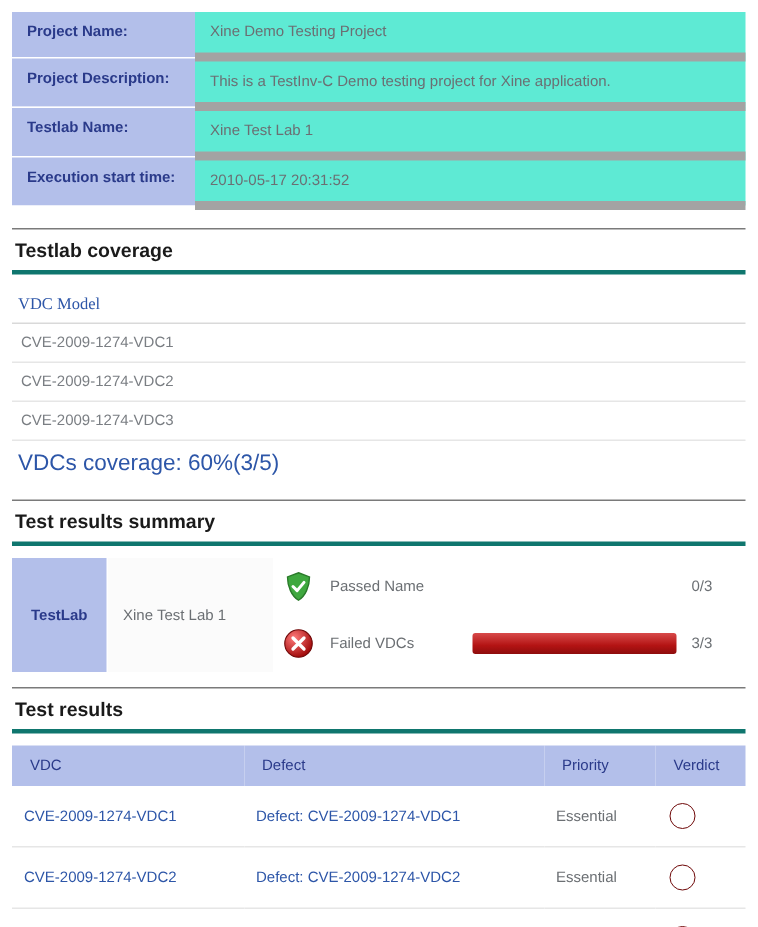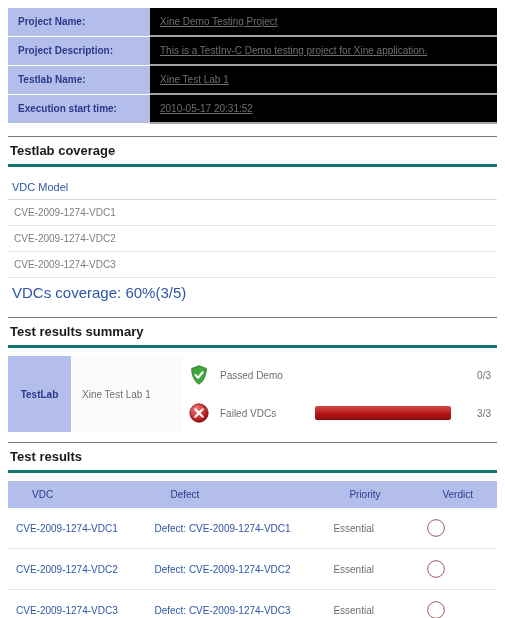--- a/index.html
+++ b/index.html
@@ -8,49 +8,49 @@
     padding: 8px;
     font-family: Verdana, Tahoma, Arial, sans-serif;
     font-size: 11px;
     color: #333;
     background: #fff;
     width: 505px;
   }
   .info-table { width: 100%; border-collapse: collapse; margin-bottom: 12px; }
   .info-table td { padding: 8px 10px; vertical-align: top; }
   .info-label {
-    width: 142px;
+    width: 122px;
     background: #b3bfea;
     color: #2a3a8a;
     font-weight: bold;
     border-bottom: 1px solid #fff;
     font-size: 10px;
   }
   .info-value {
-    background: #000000;
+    background: #5eead4;
     color: #6b6f73;
-    border-bottom: 2px solid #a3a3a3;
-    font-size: 10px;
-    text-decoration: underline;
+    border-bottom: 6px solid #a3a3a3;
+    font-size: 10px;
   }
   .section-title {
     font-size: 13px;
     font-weight: bold;
     color: #1a1a1a;
     border-top: 1px solid #7a7a7a;
     border-bottom: 3px solid #0f766e;
     padding: 6px 2px;
     margin: 10px 0 8px 0;
   }
   .coverage-box { margin: 4px 0 10px 0; }
   .coverage-header {
     color: #2d56a8;
     font-size: 11px;
     padding: 6px 4px;
     border-bottom: 1px solid #d9d9d9;
+    font-family: Liberation Serif, serif;
   }
   .coverage-row {
     color: #7a7e83;
     font-size: 10px;
     padding: 7px 6px;
     border-bottom: 1px solid #e6e6e6;
   }
   .coverage-summary {
     color: #2d56a8;
     font-size: 15px;
@@ -84,29 +84,29 @@
     padding: 8px 6px;
     gap: 10px;
   }
   .summary-label { width: 85px; color: #6b6f73; font-size: 10px; }
   .summary-bar { flex: 1; height: 14px; position: relative; }
   .bar-fail {
     height: 100%;
     background: linear-gradient(to bottom, #d84a4a 0%, #b31313 60%, #8e0d0d 100%);
     border-radius: 2px;
   }
-  .summary-count { width: 30px; text-align: right; color: #6b6f73; font-size: 10px; }
+  .summary-count { width: 30px; text-align: left; color: #6b6f73; font-size: 10px; }
   .icon-pass svg, .icon-fail svg, .icon-fail-sm svg { display: block; }
   .results-table { width: 100%; border-collapse: collapse; margin-top: 4px; }
   .results-table th {
     background: #b3bfea;
     color: #2a3a8a;
     text-align: left;
     font-size: 10px;
-    padding: 8px 24px;
+    padding: 8px 12px;
     font-weight: normal;
   }
   .results-table td {
     padding: 10px 8px;
     font-size: 10px;
     border-bottom: 1px solid #e6e6e6;
     vertical-align: middle;
   }
   .link { color: #2d56a8; }
   .priority { color: #6b6f73; }
@@ -150,21 +150,21 @@
   <div class="summary-left">TestLab</div>
   <div class="summary-lab">Xine Test Lab 1</div>
   <div class="summary-rows">
     <div class="summary-row">
       <span class="icon-pass">
         <svg width="22" height="22" viewBox="0 0 24 24">
           <path d="M12 2 L20 5 C20 12 17 19 12 22 C7 19 4 12 4 5 Z" fill="#3fa83f" stroke="#2a7a2a" stroke-width="1"></path>
           <path d="M8 12 L11 15 L16 9" stroke="#fff" stroke-width="2.2" fill="none" stroke-linecap="round" stroke-linejoin="round"></path>
         </svg>
       </span>
-      <span class="summary-label">Passed Demo</span>
+      <span class="summary-label">Passed Name</span>
       <div class="summary-bar"></div>
       <span class="summary-count">0/3</span>
     </div>
     <div class="summary-row">
       <span class="icon-fail">
         <svg width="22" height="22" viewBox="0 0 24 24">
           <defs>
               <radialGradient id="rg1" cx="35%" cy="30%" r="70%">
                 <stop offset="0%" stop-color="#ff7a7a"></stop>
                 <stop offset="100%" stop-color="#a30d0d"></stop>

